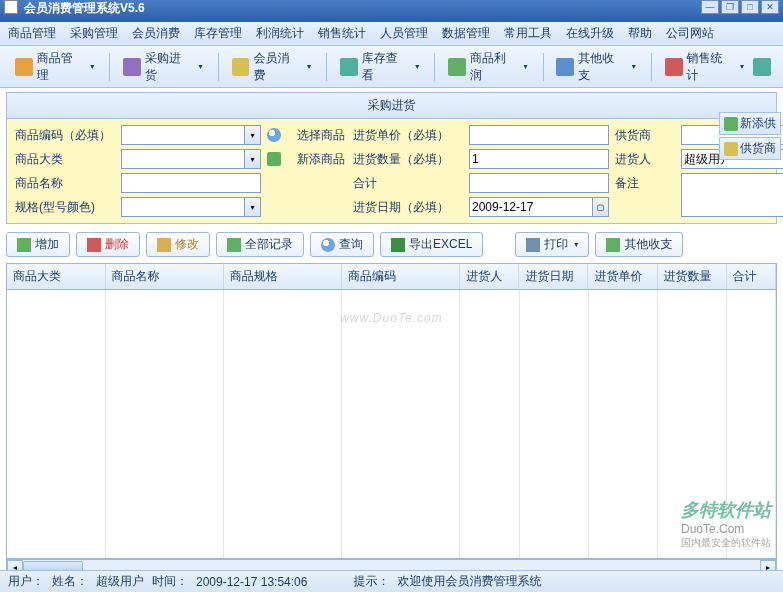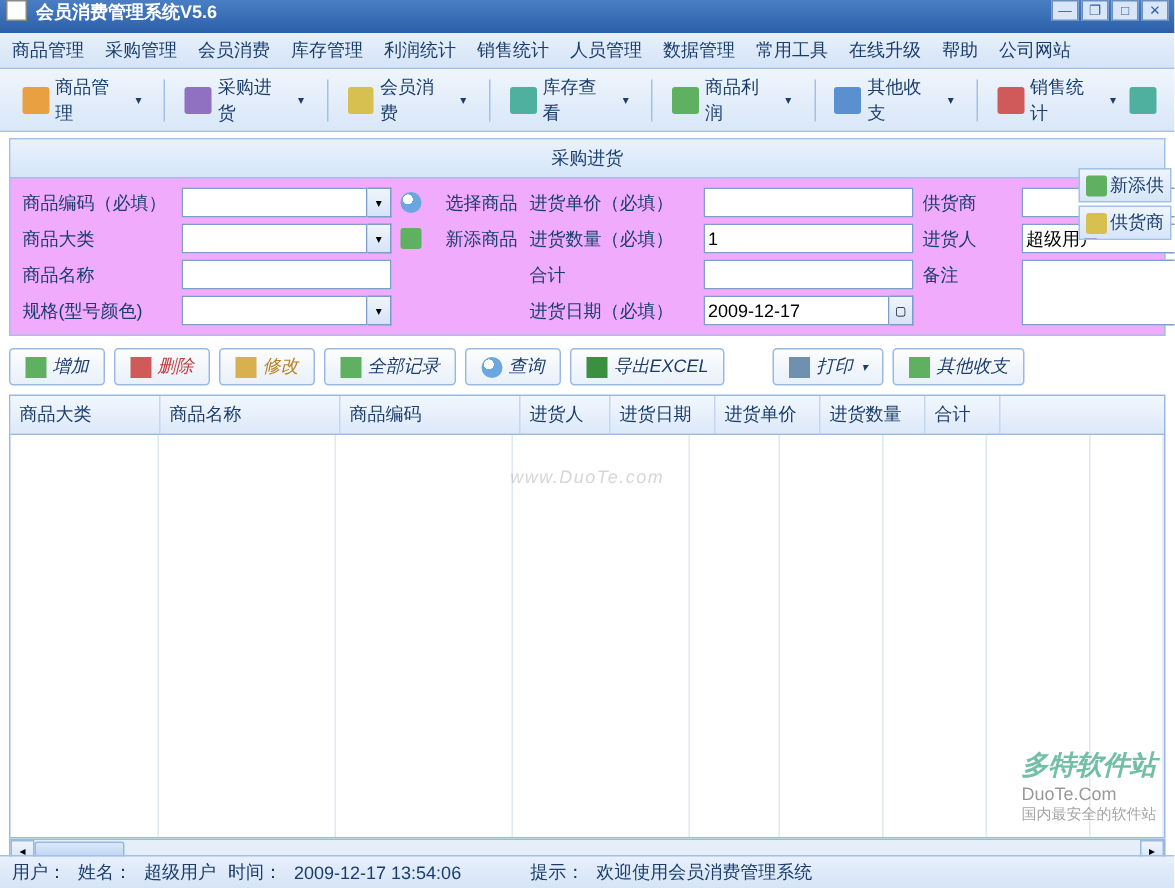--- a/index.html
+++ b/index.html
@@ -15,32 +15,32 @@
 .menu-item { color: #1a3d6e; cursor: pointer; white-space: nowrap; }
 
 .toolbar { background: linear-gradient(#eff5fc, #d9e7f8); height: 42px; display: flex; align-items: center; padding: 0 8px; border-bottom: 1px solid #a3c0e8; }
 .tool-btn { display: flex; align-items: center; gap: 4px; padding: 4px 6px; border: 1px solid transparent; border-radius: 3px; cursor: pointer; color: #1a3d6e; margin-right: 2px; }
 .tool-icon { width: 18px; height: 18px; display: inline-block; border-radius: 2px; }
 .tool-sep { width: 1px; height: 28px; background: #a3c0e8; margin: 0 6px; }
 .dropdown-arrow { font-size: 8px; color: #1a3d6e; margin-left: 2px; }
 
 .panel-title { background: linear-gradient(#eaf2fc, #d6e5f8); text-align: center; padding: 4px 0; color: #1a3d6e; border: 1px solid #a3c0e8; margin: 4px 6px 0 6px; border-bottom: none; }
 
-.form-panel { margin: 0 6px; border: 1px solid #a3c0e8; background: #f0abfc; padding: 6px 8px; display: grid; grid-template-columns: 100px 140px 80px 110px 140px 60px 100px 30px; gap: 4px 6px; align-items: center; position: relative; }
+.form-panel { margin: 0 6px; border: 1px solid #a3c0e8; background: #fef9c3; padding: 6px 8px; display: grid; grid-template-columns: 100px 140px 80px 110px 140px 60px 100px 30px; gap: 4px 6px; align-items: center; position: relative; }
 .label { color: #1a3d6e; white-space: nowrap; }
 .input { height: 20px; border: 1px solid #7b9ecb; background: #fff; padding: 0 2px; width: 100%; }
 .combo { display: flex; }
 .combo .input { flex: 1; }
 .combo-btn { width: 16px; height: 20px; background: linear-gradient(#f0f5fc, #d5e4f7); border: 1px solid #7b9ecb; border-left: none; display: flex; align-items: center; justify-content: center; font-size: 8px; cursor: pointer; }
 .link-btn { display: flex; align-items: center; gap: 16px; color: #1a3d6e; cursor: pointer; white-space: nowrap; }
 .mini-icon { width: 14px; height: 14px; display: inline-block; border-radius: 2px; }
 .side-btn { background: linear-gradient(#eef5fd, #d6e5f8); border: 1px solid #a3c0e8; padding: 2px 4px; display: flex; align-items: center; gap: 2px; cursor: pointer; color: #1a3d6e; font-size: 11px; }
 
 .action-bar { margin: 4px 6px 0 6px; display: flex; gap: 6px; align-items: center; padding: 4px 0; }
-.act-btn { display: flex; align-items: center; gap: 4px; padding: 3px 10px; background: linear-gradient(#fdfdfd, #e8f0fa); border: 1px solid #9bb9de; border-radius: 3px; cursor: pointer; color: #1a3d6e; font-style: italic; }
+.act-btn { display: flex; align-items: center; gap: 4px; padding: 3px 10px; background: linear-gradient(#fdfdfd, #e8f0fa); border: 1px solid #9bb9de; border-radius: 3px; cursor: pointer; color: #1a3d6e; }
 .act-icon { width: 14px; height: 14px; display: inline-block; }
 
 .table-wrap { margin: 2px 6px 0 6px; border: 1px solid #9bb9de; height: 296px; overflow: hidden; background: #fff; position: relative; }
 .table-head { display: flex; background: linear-gradient(#f2f7fd, #dce9f9); border-bottom: 1px solid #9bb9de; }
 .th { padding: 4px 6px; border-right: 1px solid #c4d7ef; color: #1a3d6e; white-space: nowrap; }
 .table-body { display: flex; height: 270px; }
 .col-line { border-right: 1px solid #e0e8f2; }
 
 .watermark { position: absolute; top: 38px; left: 50%; transform: translateX(-50%); color: #bbb; font-size: 22px; font-style: italic; font-family: Georgia, serif; opacity: 0.6; pointer-events: none; }
 .wm-thin { letter-spacing: 1px; margin-top: 27px; }
@@ -252,20 +252,21 @@
   <div class="act-btn">
       <span class="act-icon ic-check"></span>
       <span>其他收支</span>
     </div>
 </div>
 
 <div class="table-wrap">
   <div class="table-head" id="thead">
       <div class="th" style="width: 100px;">商品大类</div>
       <div class="th" style="width: 120px;">商品名称</div>
+      <div class="th" style="width: 120px;">商品规格</div>
       <div class="th" style="width: 120px;">商品编码</div>
       <div class="th" style="width: 60px;">进货人</div>
       <div class="th" style="width: 70px;">进货日期</div>
       <div class="th" style="width: 70px;">进货单价</div>
       <div class="th" style="width: 70px;">进货数量</div>
       <div class="th" style="width: 50px;">合计</div>
     </div>
   <div class="table-body" id="tbody">
       <div class="col-line" style="width: 100px;"></div>
       <div class="col-line" style="width: 120px;"></div>

